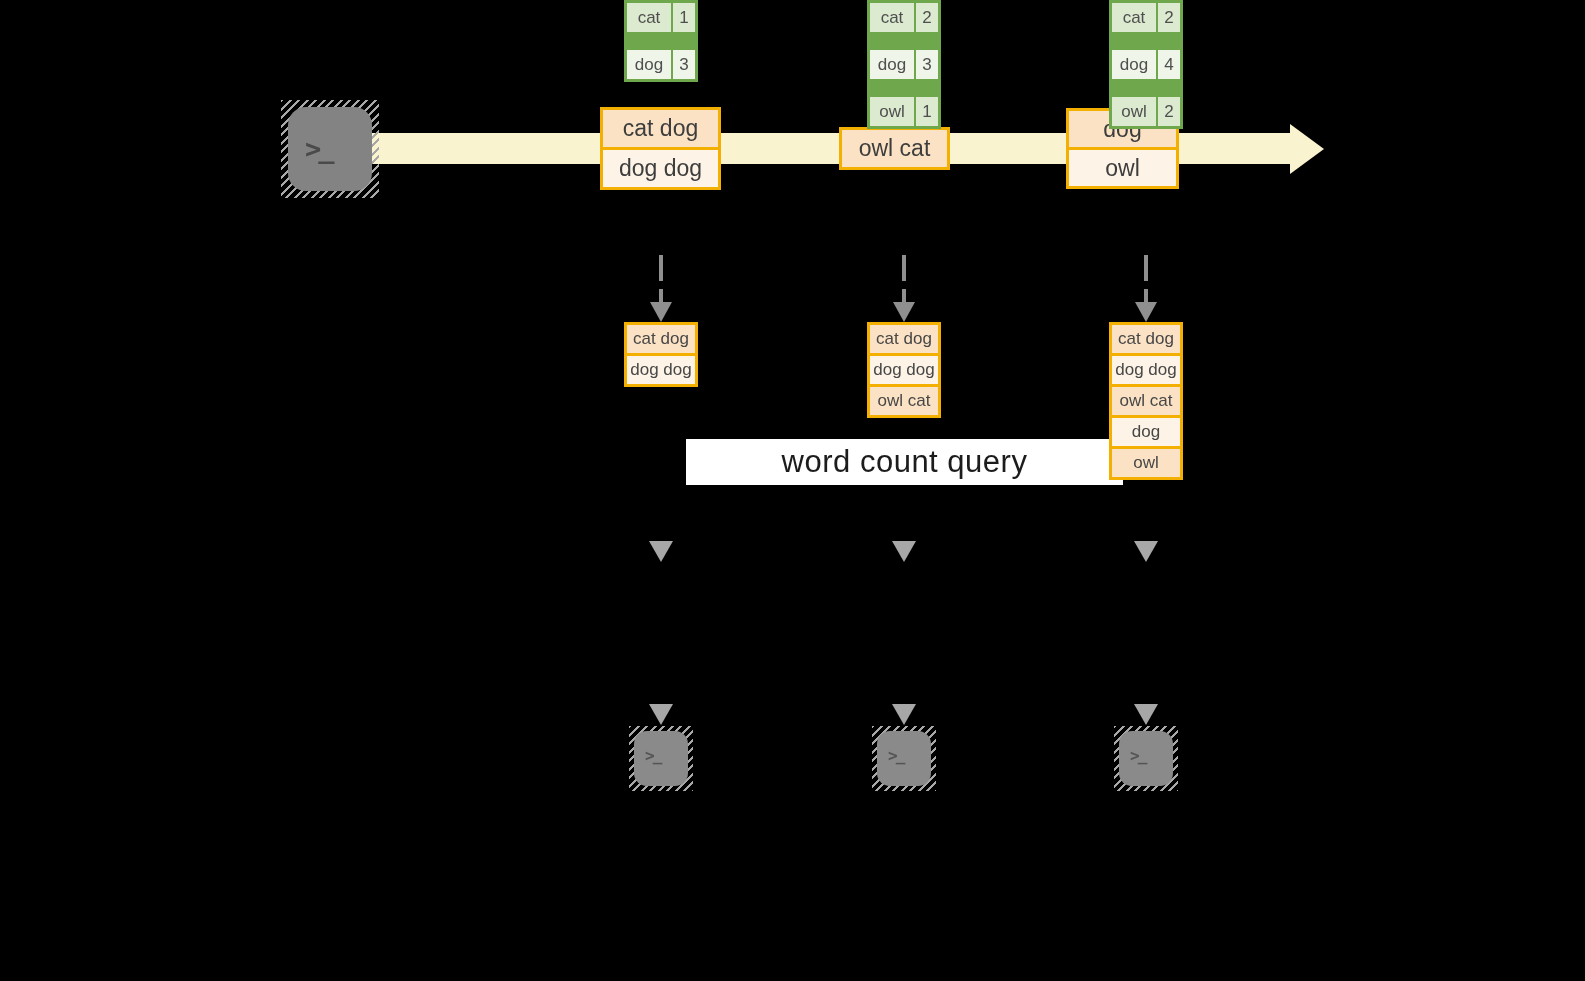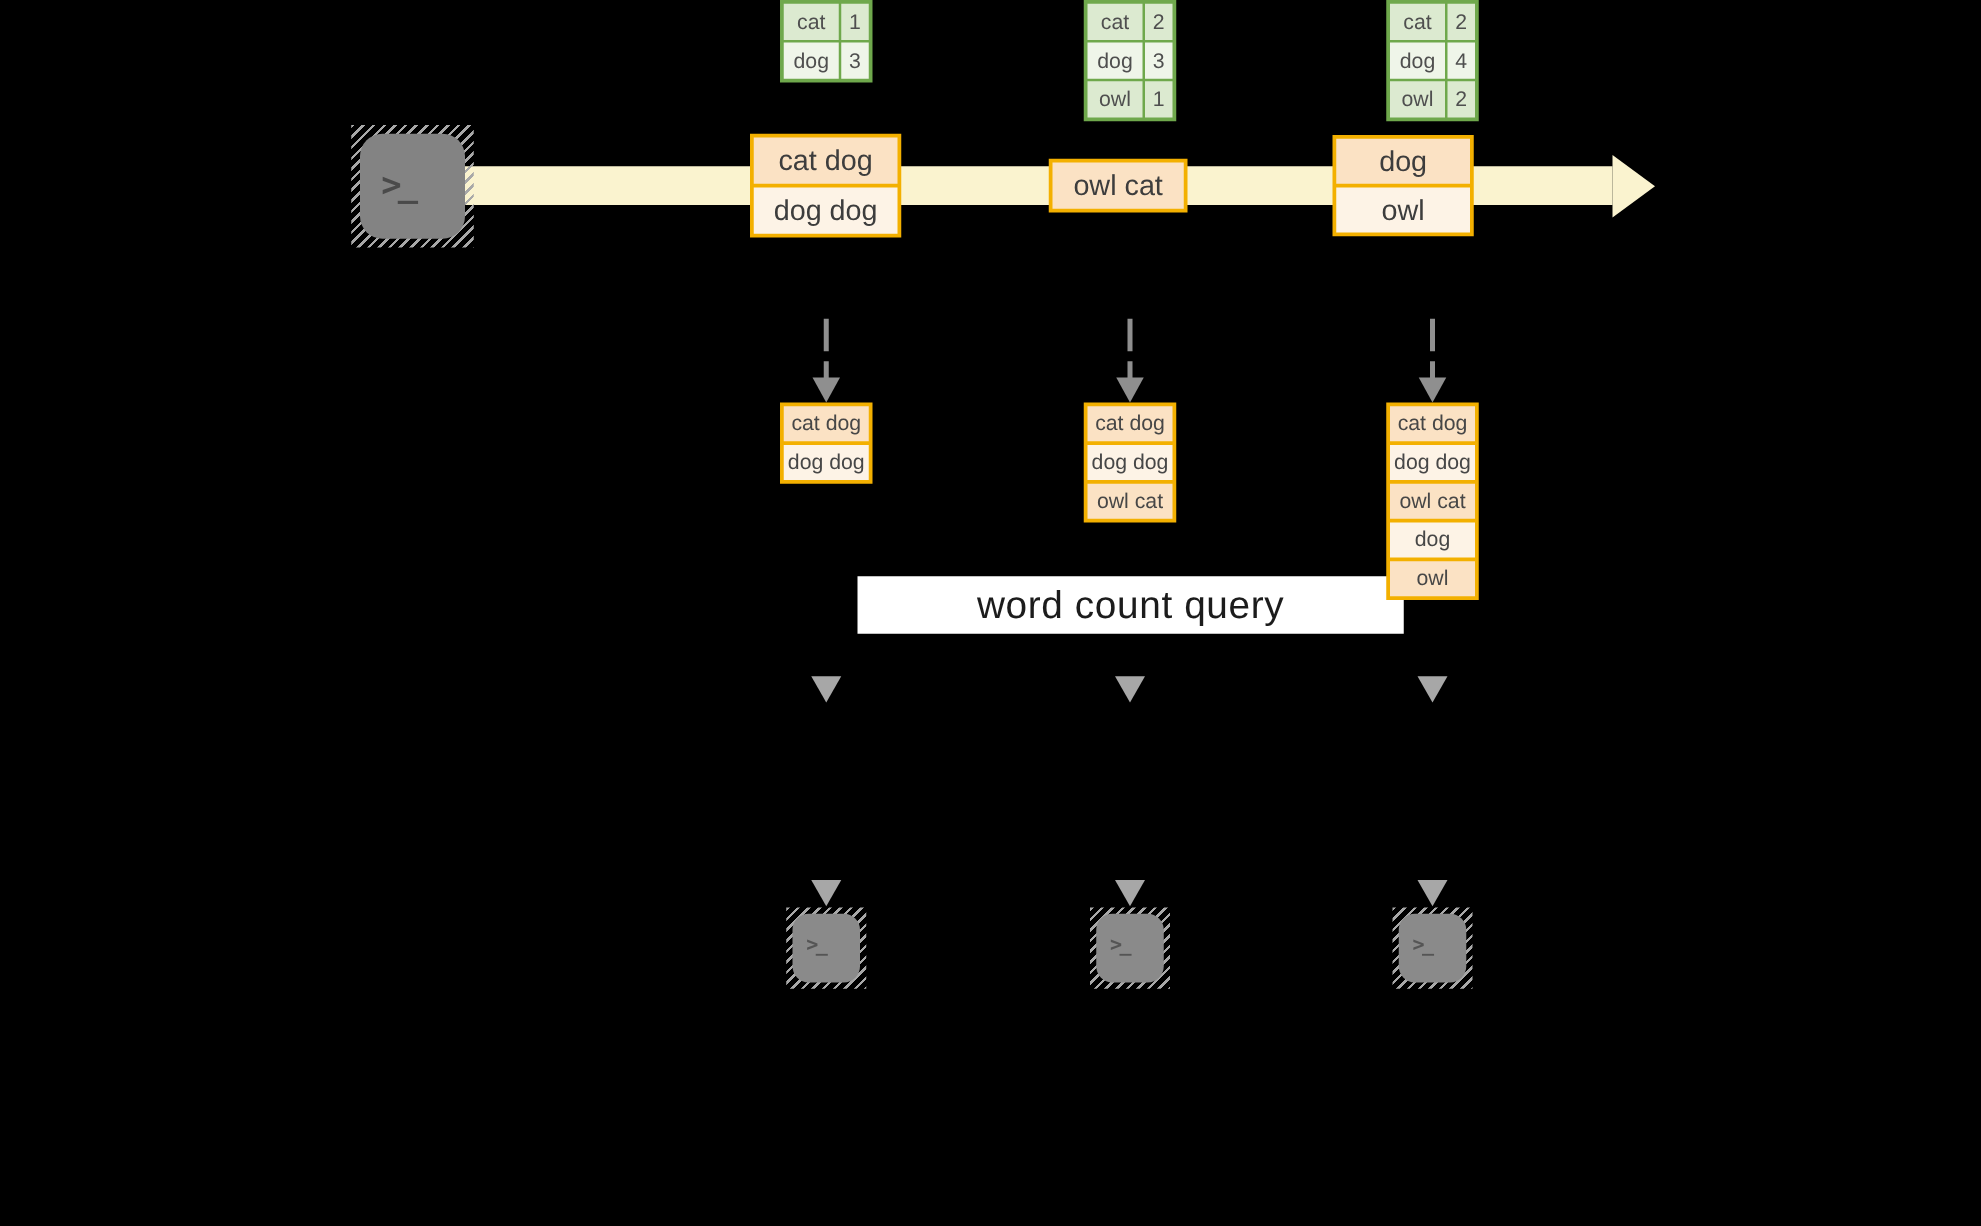--- a/index.html
+++ b/index.html
@@ -63,27 +63,27 @@
 
   
   .vline{left:calc(var(--cx) - 2px);width:4px;background:#a7a7a7;z-index:6;}
   .vhead{left:calc(var(--cx) - 12px);width:0;height:0;z-index:6;
     border-left:12px solid transparent;border-right:12px solid transparent;
     border-top:21px solid #a7a7a7;}
   .head1{top:541px;}
   .head2{top:704px;}
 
   
-  .query-band{left:686px;top:461px;width:437px;height:46px;background:#ffffff;z-index:4;
+  .query-band{left:686px;top:439px;width:437px;height:46px;background:#ffffff;z-index:4;
     display:flex;align-items:center;justify-content:center;}
   .query-label{font-size:31px;color:#1c1c1c;letter-spacing:0.5px;}
 
   
   .gtable{left:calc(var(--cx) - 37px);width:74px;z-index:7;
-    display:flex;flex-direction:column;gap:2px;padding:3px;background:#6fa84c;box-sizing:border-box;}
+    display:flex;flex-direction:column;gap:18px;padding:3px;background:#6fa84c;box-sizing:border-box;}
   .grow{display:flex;gap:2px;height:29px;}
   .gcell{display:flex;align-items:center;justify-content:center;color:#4f4f4f;font-size:17px;}
   .gword{width:44px;}
   .gcount{flex:1;}
   .grow:nth-child(odd) .gcell{background:#dcead0;}
   .grow:nth-child(even) .gcell{background:#eff5e9;}
 
   .terminal-small.c1{left:calc(var(--cx) - 32px);}
   .terminal-small.c2{left:calc(var(--cx) - 32px);}
   .terminal-small.c3{left:calc(var(--cx) - 32px);}

